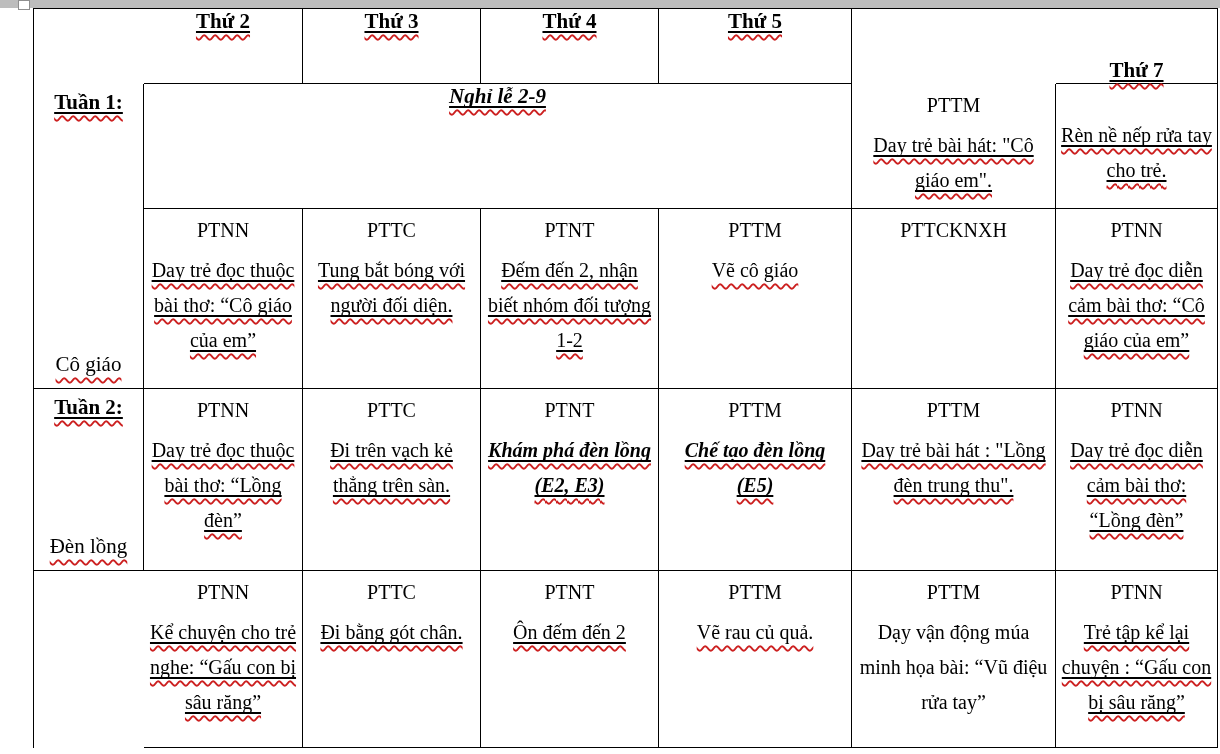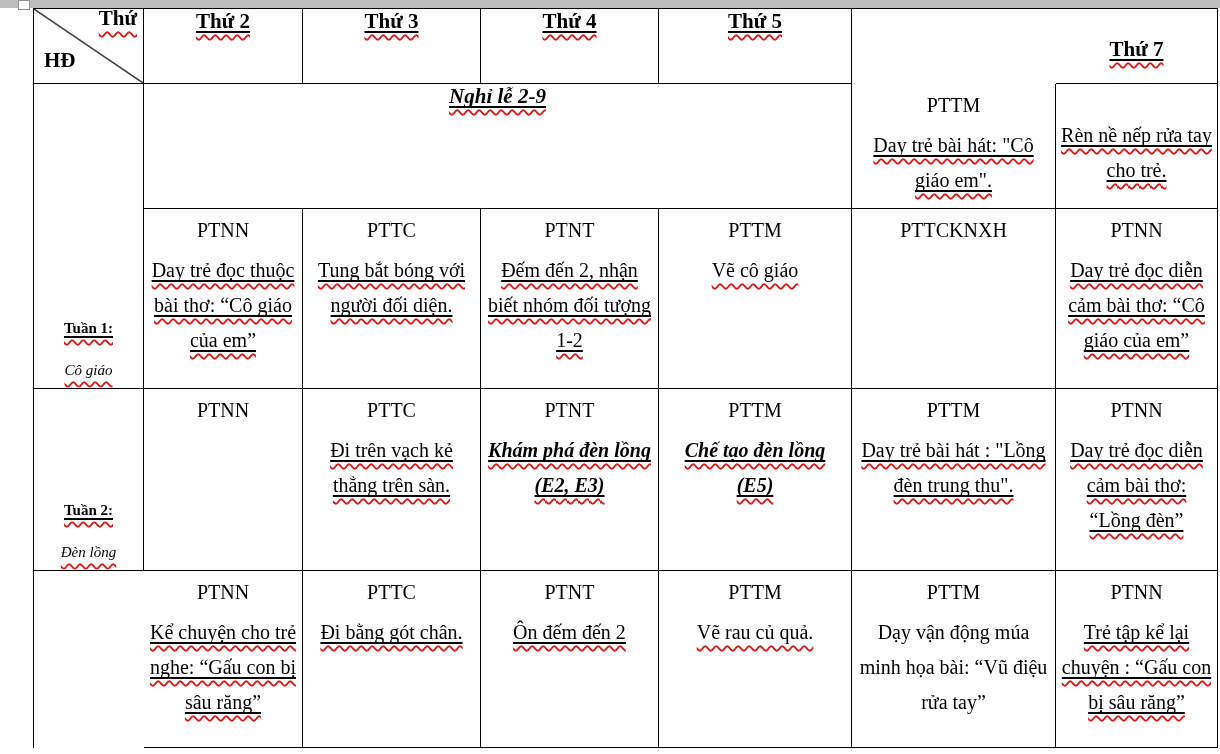--- a/index.html
+++ b/index.html
@@ -30,53 +30,46 @@
   .r1{grid-row:1}.r2{grid-row:2}.r3{grid-row:3}.r4{grid-row:4}.r5{grid-row:5}
   .span-holiday{grid-column:2 / 6;grid-row:2;}
   .span-wk1{grid-column:1;grid-row:2 / 4;}
 
   
   .u{text-decoration-line:underline;text-decoration-style:solid;text-decoration-color:#000;text-decoration-thickness:1.5px;text-underline-offset:3px;}
   .sq{text-decoration-line:underline;text-decoration-style:wavy;text-decoration-color:#cc2020;text-decoration-thickness:1.5px;text-underline-offset:6px;text-decoration-skip-ink:none;}
   .u .sq{text-underline-offset:6px;}
 
   .dayhdr{font-weight:bold;font-size:21px;}
-  .dayhdr.low{padding-top:28px;}
+  .dayhdr.low{padding-top:28px;justify-content:flex-end;}
   .corner{overflow:hidden;}
   .diag{position:absolute;left:0;top:0;width:100%;height:100%;}
   .corner-thu{position:absolute;top:-3px;right:6px;font-weight:bold;font-size:21px;}
   .corner-hd{position:absolute;bottom:10px;left:10px;font-weight:bold;font-size:21px;}
 
-  .wklabel{justify-content:flex-end;font-size:15px;line-height:1.55;padding:2px;}
+  .wklabel{justify-content:space-between;font-size:21px;line-height:1.55;padding:2px;}
   .wk-title{font-weight:bold;margin-bottom:14px;}
-  .wk-sub{line-height:2.1;font-style:italic;}
+  .wk-sub{line-height:2.1;}
 
   .body-cell{padding:8px 5px 20px 5px;font-size:20px;}
   .domain{line-height:1.3;margin-bottom:10px;}
   .act{line-height:1.75;}
   .bi{font-weight:bold;font-style:italic;}
   .holiday-cell{}
   .holiday-text{font-weight:bold;font-style:italic;font-size:21px;}
   .vcenter{justify-content:flex-end;padding-top:0;}
 </style>
 </head>
 <body>
 
 <div class="topstrip"></div>
 <div class="handle"></div>
 
 <div class="tbl">
 
-  <div class="cell corner c1 r1">
-    <svg class="diag" viewBox="0 0 110 75" preserveAspectRatio="none">
-      <line x1="0" y1="0" x2="110" y2="75" stroke="#404040" stroke-width="1.5"></line>
-    </svg>
-    <div class="corner-thu"><span class="sq">Thứ</span></div>
-    <div class="corner-hd">HĐ</div>
-  </div>
   <div class="cell dayhdr c2 r1">
       <span class="u"><span class="sq">Thứ 2</span></span>
     </div>
   <div class="cell dayhdr c3 r1">
       <span class="u"><span class="sq">Thứ 3</span></span>
     </div>
   <div class="cell dayhdr c4 r1">
       <span class="u"><span class="sq">Thứ 4</span></span>
     </div>
   <div class="cell dayhdr c5 r1">
@@ -125,20 +118,21 @@
     <div class="domain">PTNN</div>
     <div class="act"><span class="u"><span class="sq">Day trẻ đọc diễn cảm bài thơ: “Cô giáo của em”</span></span></div>
   </div>
 
   <div class="cell wklabel c1 r4">
     <div class="wk-title"><span class="u"><span class="sq">Tuần 2:</span></span></div>
     <div class="wk-sub"><span class="sq">Đèn lồng</span></div>
   </div>
   <div class="cell body-cell c2 r4">
     <div class="domain">PTNN</div>
+    <div class="act"><span class="u"><span class="sq">Day trẻ đọc thuộc bài thơ: “Lồng đèn”</span></span></div>
   </div>
   <div class="cell body-cell c3 r4">
     <div class="domain">PTTC</div>
     <div class="act"><span class="u"><span class="sq">Đi trên vạch kẻ thẳng trên sàn.</span></span></div>
   </div>
   <div class="cell body-cell c4 r4">
     <div class="domain">PTNT</div>
     <div class="act bi"><span class="u"><span class="sq">Khám phá đèn lồng (E2, E3)</span></span></div>
   </div>
   <div class="cell body-cell c5 r4">

